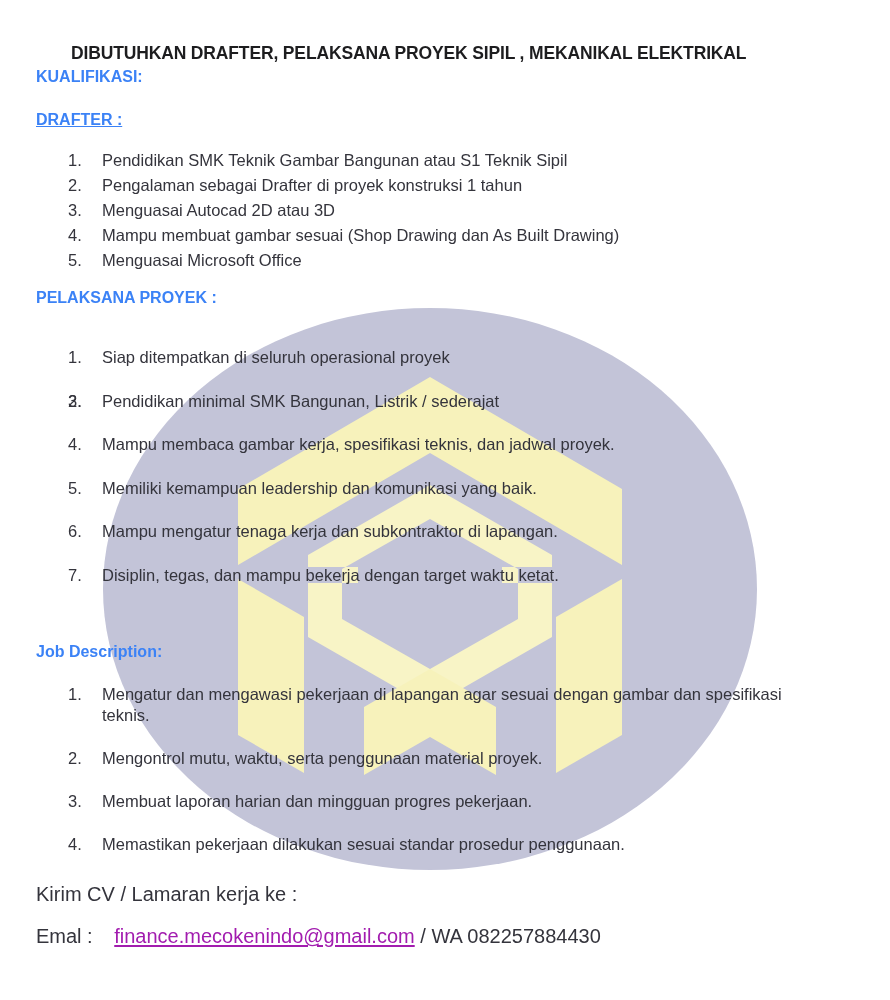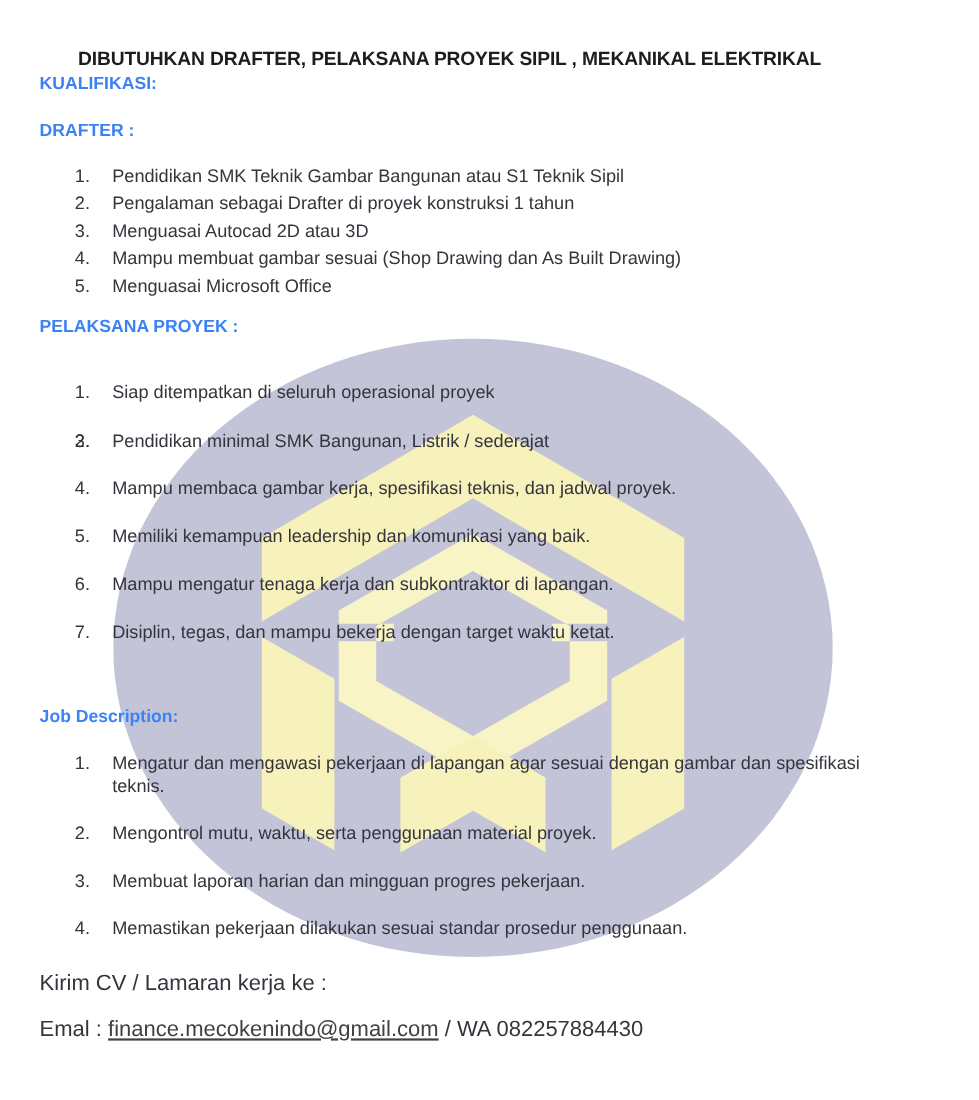--- a/index.html
+++ b/index.html
@@ -62,21 +62,21 @@
 
   .section-head {
     position: absolute;
     left: 36px;
     font-size: 16px;
     font-weight: bold;
     color: #3b82f6;
     white-space: nowrap;
   }
   .section-head.h-kualifikasi { top: 68px; }
-  .section-head.h-drafter     { top: 111px; }
+  .section-head.h-drafter     { top: 111px; text-decoration: underline; }
   .section-head.h-pelaksana   { top: 289px; }
   .section-head.h-jobdesc     { top: 643px; }
 
   ol.list {
     position: absolute;
     margin: 0;
     padding: 0;
     list-style: none;
   }
   ol.list > li {
@@ -112,23 +112,24 @@
     position: absolute;
     left: 36px;
     font-size: 20px;
     color: #34343c;
     white-space: nowrap;
   }
   .footer-line.kirim { top: 883px; }
   .footer-line.email { top: 925px; }
 
   .email-link {
-    color: #404040;
+    color: #a21caf;
     text-decoration: underline;
     text-underline-offset: 2px;
+    margin-left: 16px;
   }
 </style>
 </head>
 <body>
 
 <div id="watermark">
   <div class="disc"></div>
   <svg class="mark" viewBox="0 0 400 440">
 
     <path d="M200 8 L392 120 L392 196 L200 84 L8 196 L8 120 Z" fill="#f7f2bb"></path>

